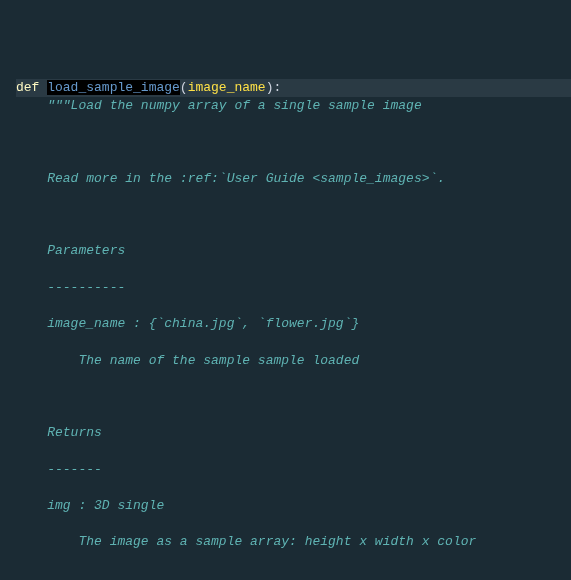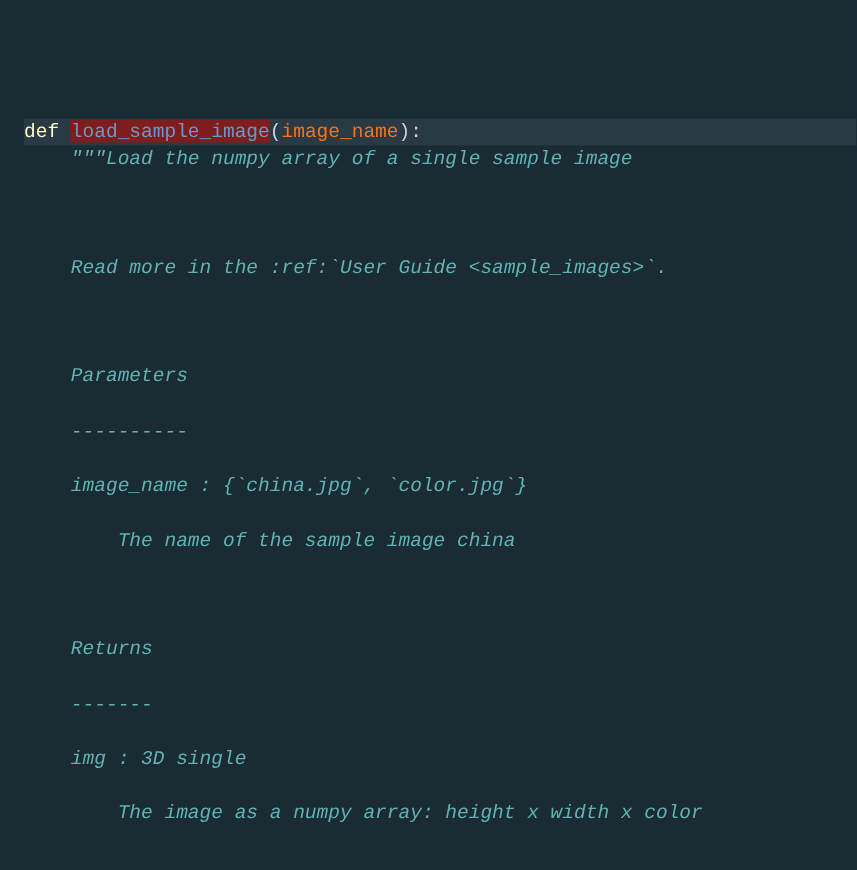--- a/index.html
+++ b/index.html
@@ -12,45 +12,45 @@
     font-style: italic;
     width: 571px;
     height: 580px;
     overflow: hidden;
     padding: 6px 0 6px 16px;
     white-space: pre;
   }
   .line { display: block; min-height: 1em; }
   .kw { color: #fef9c3; font-style: normal; }
   .fn { color: #6699cc; font-style: normal; }
-  .param { color: #f97316; font-style: normal; margin-top: 32px; }
+  .param { color: #fde047; font-style: normal; margin-top: 32px; }
   .punct { color: #cdd3de; font-style: normal; }
   .doc { color: #5fb3b3; font-style: italic; }
-  .sel { background: #7f1d1d; }
+  .sel { background: #000000; }
   .firstline { background: #2a3a44; display: inline-block; width: 100%; }
 </style>
 </head>
 <body>
 
 
 
 <span class="line firstline"><span class="kw">def</span> <span class="fn sel">load_sample_image</span><span class="punct">(</span><span class="param">image_name</span><span class="punct">):</span></span>
 <span class="line">    <span class="doc">"""Load the numpy array of a single sample image</span></span>
 <span class="line"><span class="doc"> </span></span>
 <span class="line">    <span class="doc">Read more in the :ref:`User Guide &lt;sample_images&gt;`.</span></span>
 <span class="line"><span class="doc"> </span></span>
 <span class="line">    <span class="doc">Parameters</span></span>
 <span class="line">    <span class="doc">----------</span></span>
-<span class="line">    <span class="doc">image_name : {`china.jpg`, `color.jpg`}</span></span>
-<span class="line">    <span class="doc">    The name of the sample image china</span></span>
+<span class="line">    <span class="doc">image_name : {`china.jpg`, `flower.jpg`}</span></span>
+<span class="line">    <span class="doc">    The name of the sample sample loaded</span></span>
 <span class="line"><span class="doc"> </span></span>
 <span class="line">    <span class="doc">Returns</span></span>
 <span class="line">    <span class="doc">-------</span></span>
 <span class="line">    <span class="doc">img : 3D single</span></span>
-<span class="line">    <span class="doc">    The image as a numpy array: height x width x color</span></span>
+<span class="line">    <span class="doc">    The image as a sample array: height x width x color</span></span>
 <span class="line"><span class="doc"> </span></span>
 
 
 
 
 
 
 
 
 

